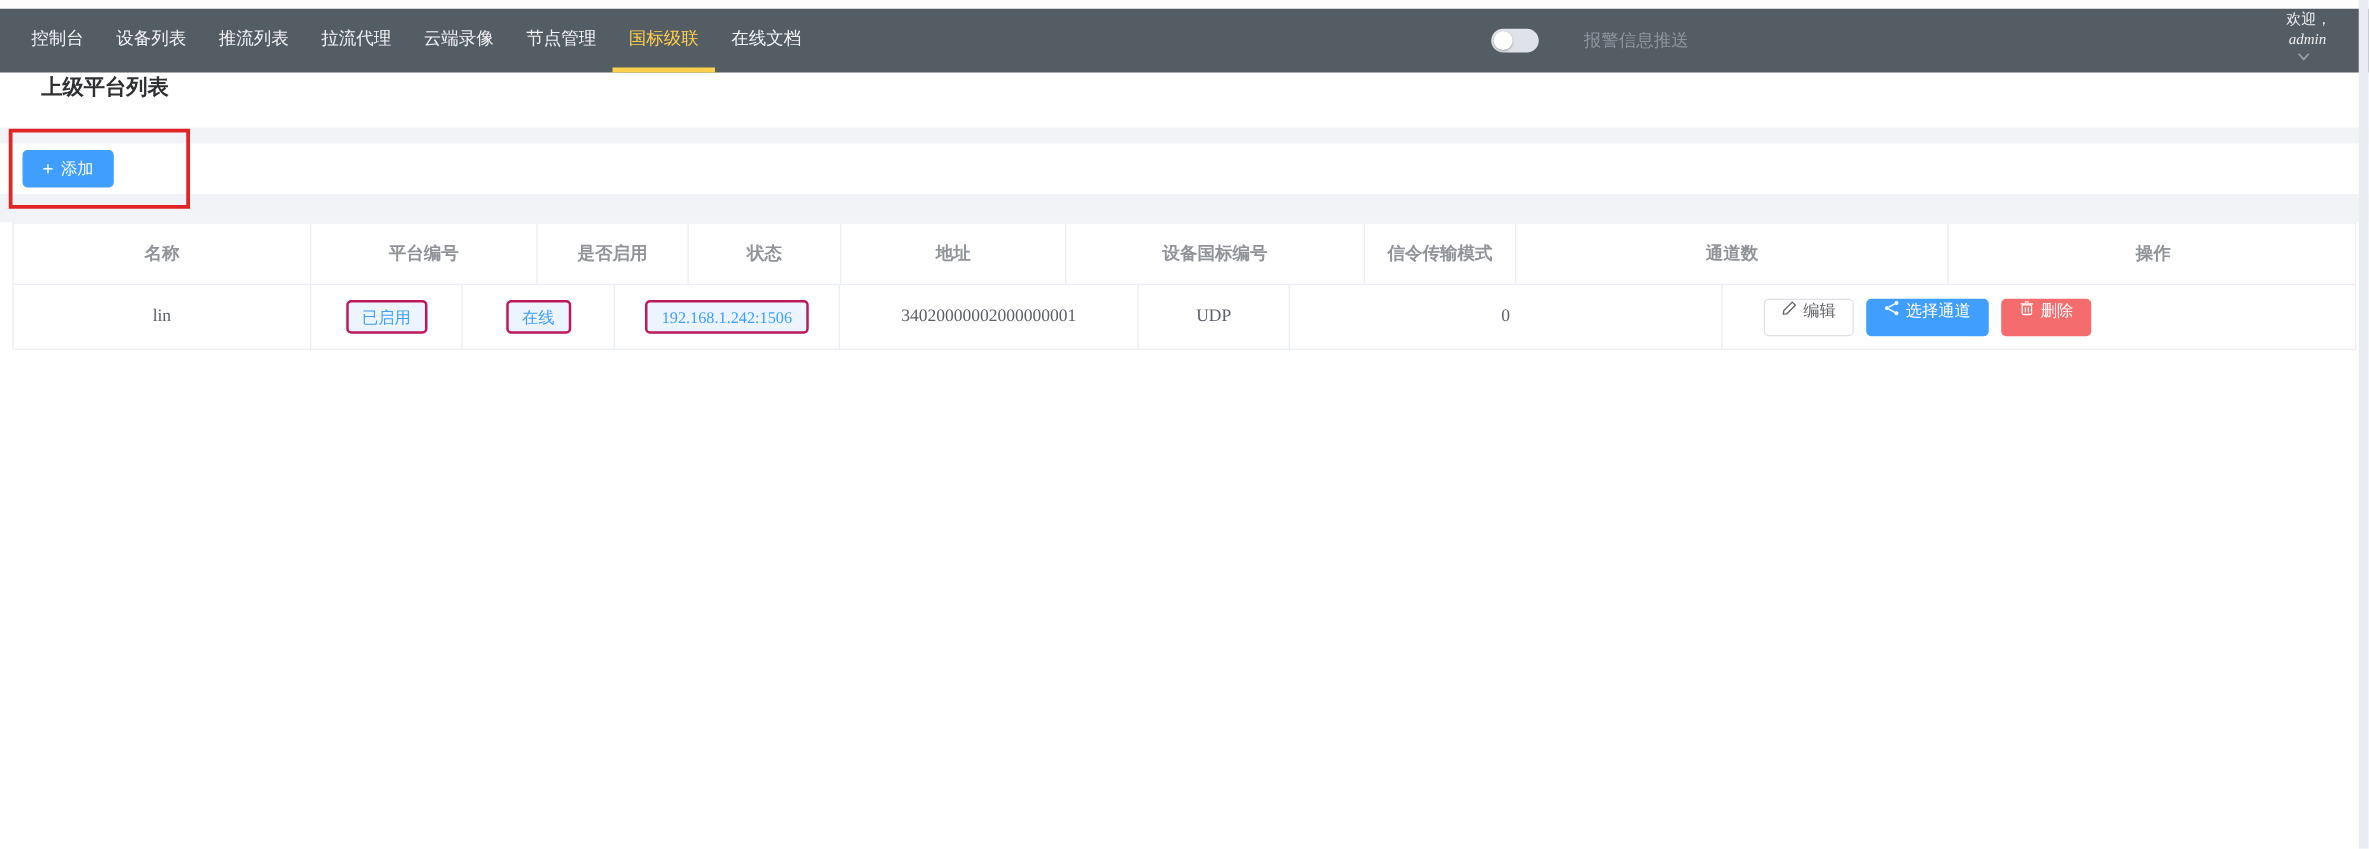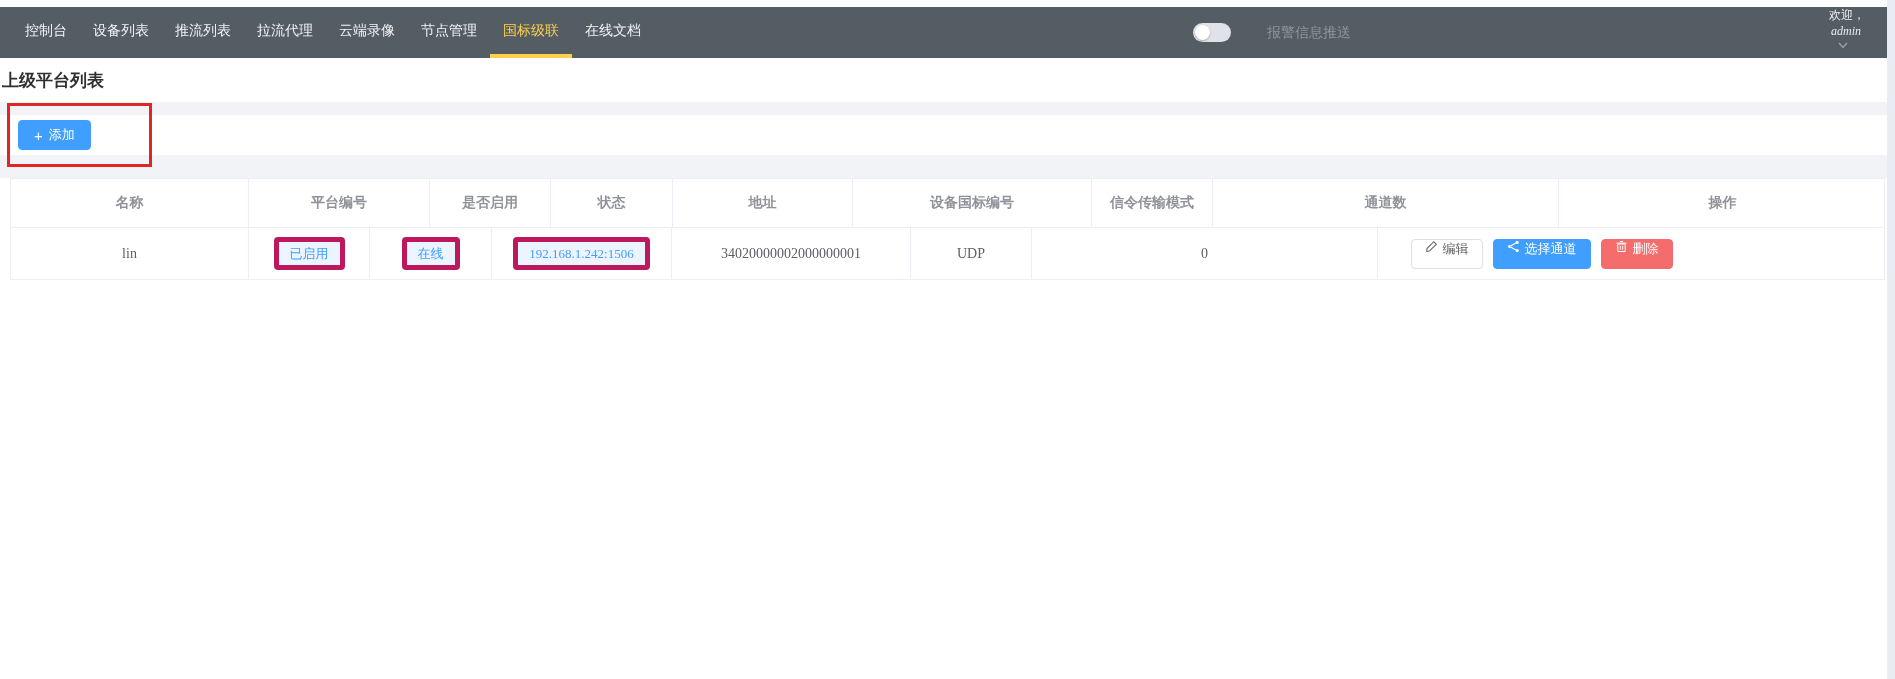--- a/index.html
+++ b/index.html
@@ -22,22 +22,22 @@
             position:relative; cursor:pointer; }
   .switch .knob { position:absolute; left:2px; top:2px; width:15px; height:15px;
                   border-radius:50%; background:#ffffff; box-shadow:0 1px 2px rgba(0,0,0,.25); }
   .toggle-label { color:#8f959e; font-size:14px; margin-left:10px; }
   .welcome { position:absolute; right:30px; top:0; height:51px; display:flex;
              align-items:flex-start; color:#eceff1; font-size:12px; cursor:pointer;flex-direction:column; }
   .welcome .latin-serif { margin:0 2px;font-style:italic; }
   .chev { margin-left:8px; display:inline-flex; }
 
   
-  .title-bar { height:44px; background:#ffffff; display:flex; align-items:center;
-               padding-left:2px; }
+  .title-bar { height:44px; background:#ffffff; display:flex; align-items:flex-start;
+               padding-left:33px; }
   .page-title { font-size:17px; font-weight:bold; color:#2e2f31; }
 
   .gap1 { height:13px; background:#f1f3f6; }
   .gap2 { height:23px; background:#f1f3f6; }
 
   
   .toolbar { height:40px; background:#ffffff; position:relative; }
   .btn-add { position:absolute; left:18px; top:5px; height:30px; padding:0 15px;
              background:#409eff; border:1px solid #409eff; border-radius:4px;
              color:#ffffff; font-size:13px; display:flex; align-items:center;
@@ -58,21 +58,21 @@
           border-right:1px solid #ebeef5; overflow:hidden; }
   .cell:last-child { border-right:none; }
   .tr.head .cell { height:48px; color:#909399; font-weight:bold; }
   .tr.body .cell { height:51px; color:#5b5f66; }
   .c0{flex:0 0 238px;} .c1{flex:0 0 181px;} .c2{flex:0 0 121px;}
   .c3{flex:0 0 122px;} .c4{flex:0 0 180px;} .c5{flex:0 0 239px;}
   .c6{flex:0 0 121px;} .c7{flex:0 0 346px;} .c8{flex:0 0 327px;}
 
   .latin-serif { font-family:"Liberation Serif", serif; }
 
-  .tag { background:#ecf5ff; border:5px solid #be185d; color:#409eff;
+  .tag { background:#ecf5ff; border:2px solid #be185d; color:#409eff;
          border-radius:4px; font-size:13px; padding:5px 11px; line-height:1;
          white-space:nowrap; }
 
   .actions { display:flex; gap:10px; align-items:center; }
   .btn { height:30px; border-radius:4px; font-size:13px; display:inline-flex;
          align-items:flex-start; padding:0 13px; cursor:pointer; white-space:nowrap; }
   .btn .ic { display:inline-flex; margin-right:5px; }
   .btn-plain { background:#ffffff; border:1px solid #dcdfe6; color:#606266; }
   .btn-primary { background:#409eff; border:1px solid #409eff; color:#ffffff; }
   .btn-danger { background:#f56c6c; border:1px solid #f56c6c; color:#ffffff; }

